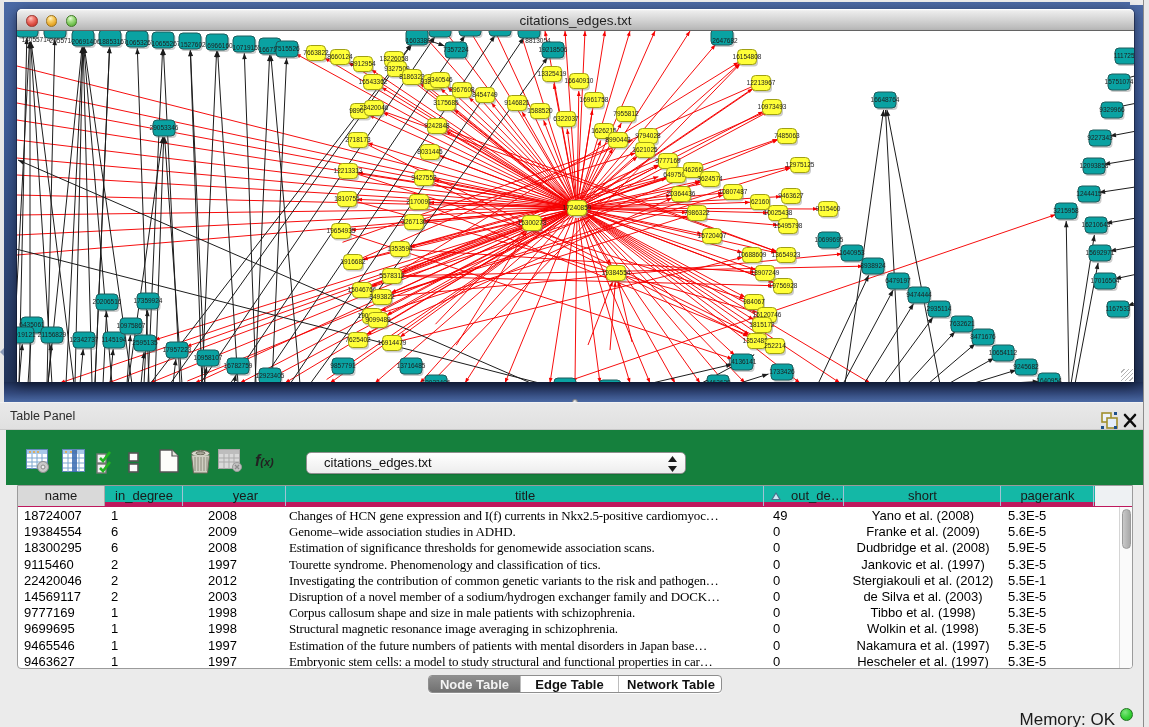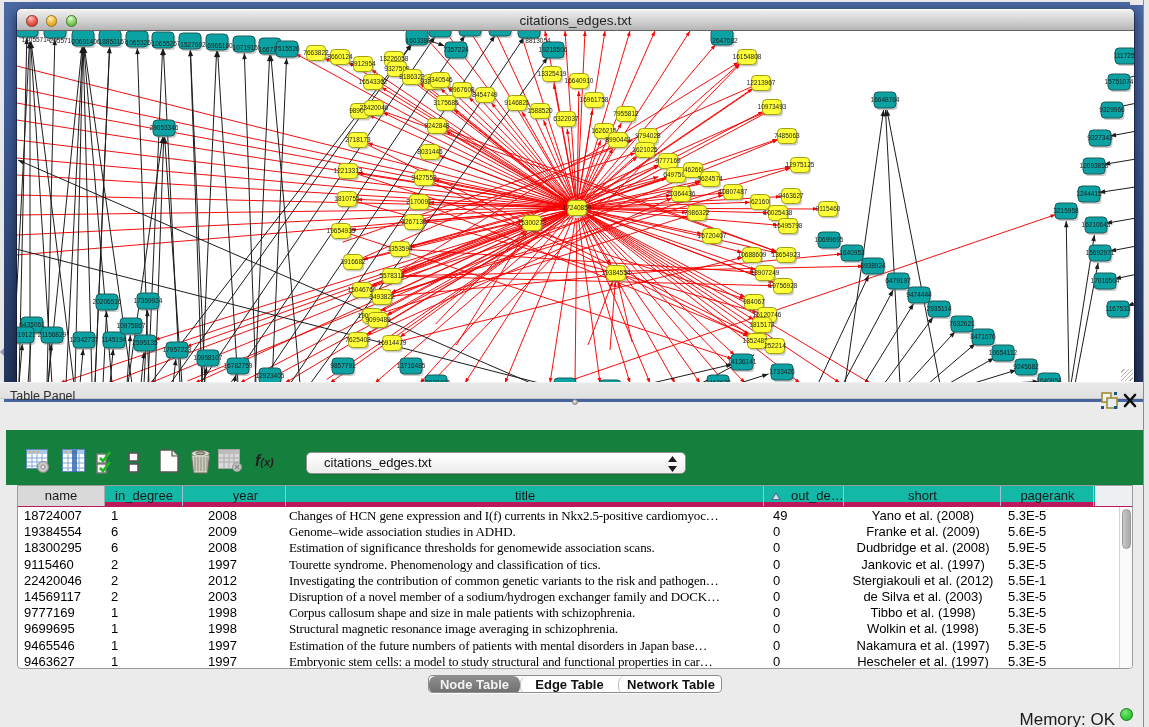--- a/index.html
+++ b/index.html
@@ -15,21 +15,21 @@
   background:linear-gradient(180deg,#fbfbfb 0%,#ececec 10%,#d2d2d2 55%,#bcbcbc 90%,#b3b3b3 100%);
   border-bottom:1px solid #636363; box-shadow:inset 0 1px 0 rgba(255,255,255,0.9); }
 #titlebar .title { position:absolute; left:0; right:0; top:3.5px; text-align:center; font-size:13.5px; color:#222; }
 .tl { position:absolute; top:6px; width:11.5px; height:11.5px; border-radius:50%; }
 #tl-r { left:9px;  background:radial-gradient(circle at 38% 25%, #ffc9c0 0%, #f28077 30%, #da4a3e 65%, #bc3b31 100%); border:0.5px solid #9d2d26; }
 #tl-y { left:28.5px; background:radial-gradient(circle at 38% 25%, #fff3c8 0%, #f8d06a 30%, #e9ab2e 65%, #cd9222 100%); border:0.5px solid #9e7218; }
 #tl-g { left:48.5px; background:radial-gradient(circle at 38% 25%, #e8fadb 0%, #a9e18c 30%, #74c352 65%, #55a136 100%); border:0.5px solid #3f7a26; }
 #canvas { position:absolute; left:0; top:22px; width:1117px; height:351px; background:#fff; overflow:hidden; }
 #grip { position:absolute; right:1px; bottom:1px; width:12px; height:12px;
   background:repeating-linear-gradient(135deg, transparent 0 2px, #b5b5b5 2px 3px); }
-#panelbar { position:absolute; left:0; top:382px; width:1143px; height:17px;
+#panelbar { position:absolute; left:0; top:402px; width:1143px; height:28px;
   background:linear-gradient(180deg,#e9e9e9,#e0e0e0); border-bottom:1px solid #c9c9c9; border-top:1px solid #f2f2f2; }
 #panelbar .t { position:absolute; left:10px; top:6px; font-size:12.5px; color:#2c2c2c; }
 #floatic { position:absolute; left:1101px; top:9px; }
 #closeic { position:absolute; left:1123px; top:9px; }
 #toolbar { position:absolute; left:6px; top:430px; width:1143px; height:55px; background:#15803d;text-decoration:underline; }
 #dropdown { position:absolute; left:300px; top:22px; width:380px; height:22px;
   background:linear-gradient(180deg,#ffffff,#ededed); border:1px solid #8f8f8f; border-radius:5px;
   font-size:13px; color:#111; line-height:20px; padding-left:17px;
   box-shadow:0 1px 1px rgba(0,0,0,0.12); }
 #tablewrap { position:absolute; left:17px; top:485px; width:1116px; height:184px;
@@ -57,21 +57,21 @@
 .c3 { left:271px; width:477px; letter-spacing:-0.16px;font-family:Liberation Serif, serif; }
 .c4 { left:755px; width:70px; }
 .c5 { left:827px; width:156px; text-align:center; }
 .c6 { left:990px; width:90px; }
 #vscroll { position:absolute; right:0; top:21px; width:13px; height:162px; background:#fafafa; border-left:1px solid #d5d5d5; }
 #vthumb { position:absolute; left:1.5px; top:2px; width:9px; height:40px; border-radius:5px;
   background:linear-gradient(90deg,#c9c9c9,#a8a8a8); border:0.5px solid #9a9a9a; }
 #tabs { position:absolute; left:428px; top:675px; width:294px; height:18px;
   border:1px solid #8e8e8e; border-radius:4px; overflow:hidden; background:#fff;
   box-shadow:0 1px 0 rgba(255,255,255,0.8); font-size:13px; font-weight:bold; }
-#tabs .seg { position:absolute; top:0; height:18px; line-height:17px; text-align:center;border-radius:7px; }
+#tabs .seg { position:absolute; top:0; height:18px; line-height:17px; text-align:center; }
 #tabs .s0 { left:0; width:91px; background:linear-gradient(180deg,#8f8f8f,#6d6d6d); color:#f4f4f4; }
 #tabs .s1 { left:91px; width:98px; color:#111; border-left:1px solid #bdbdbd; }
 #tabs .s2 { left:189px; width:105px; color:#111; border-left:1px solid #bdbdbd; }
 #mem { position:absolute; right:34px; top:710px; font-size:17px; color:#1a1a1a; }
 #memdot { position:absolute; left:1120px; top:708px; width:13px; height:13px; border-radius:50%;
   background:radial-gradient(circle at 38% 30%, #7fe57f 0%, #35cf35 55%, #27b427 100%); border:1.5px solid #1e721e; }
 #collarrow { position:absolute; left:0px; top:348px; width:0; height:0;
   border-top:4px solid transparent; border-bottom:4px solid transparent; border-right:4px solid #8a9ab8; }
 svg text { font-family:"Liberation Sans", sans-serif; }
 .icon { position:absolute; top:19px; }

